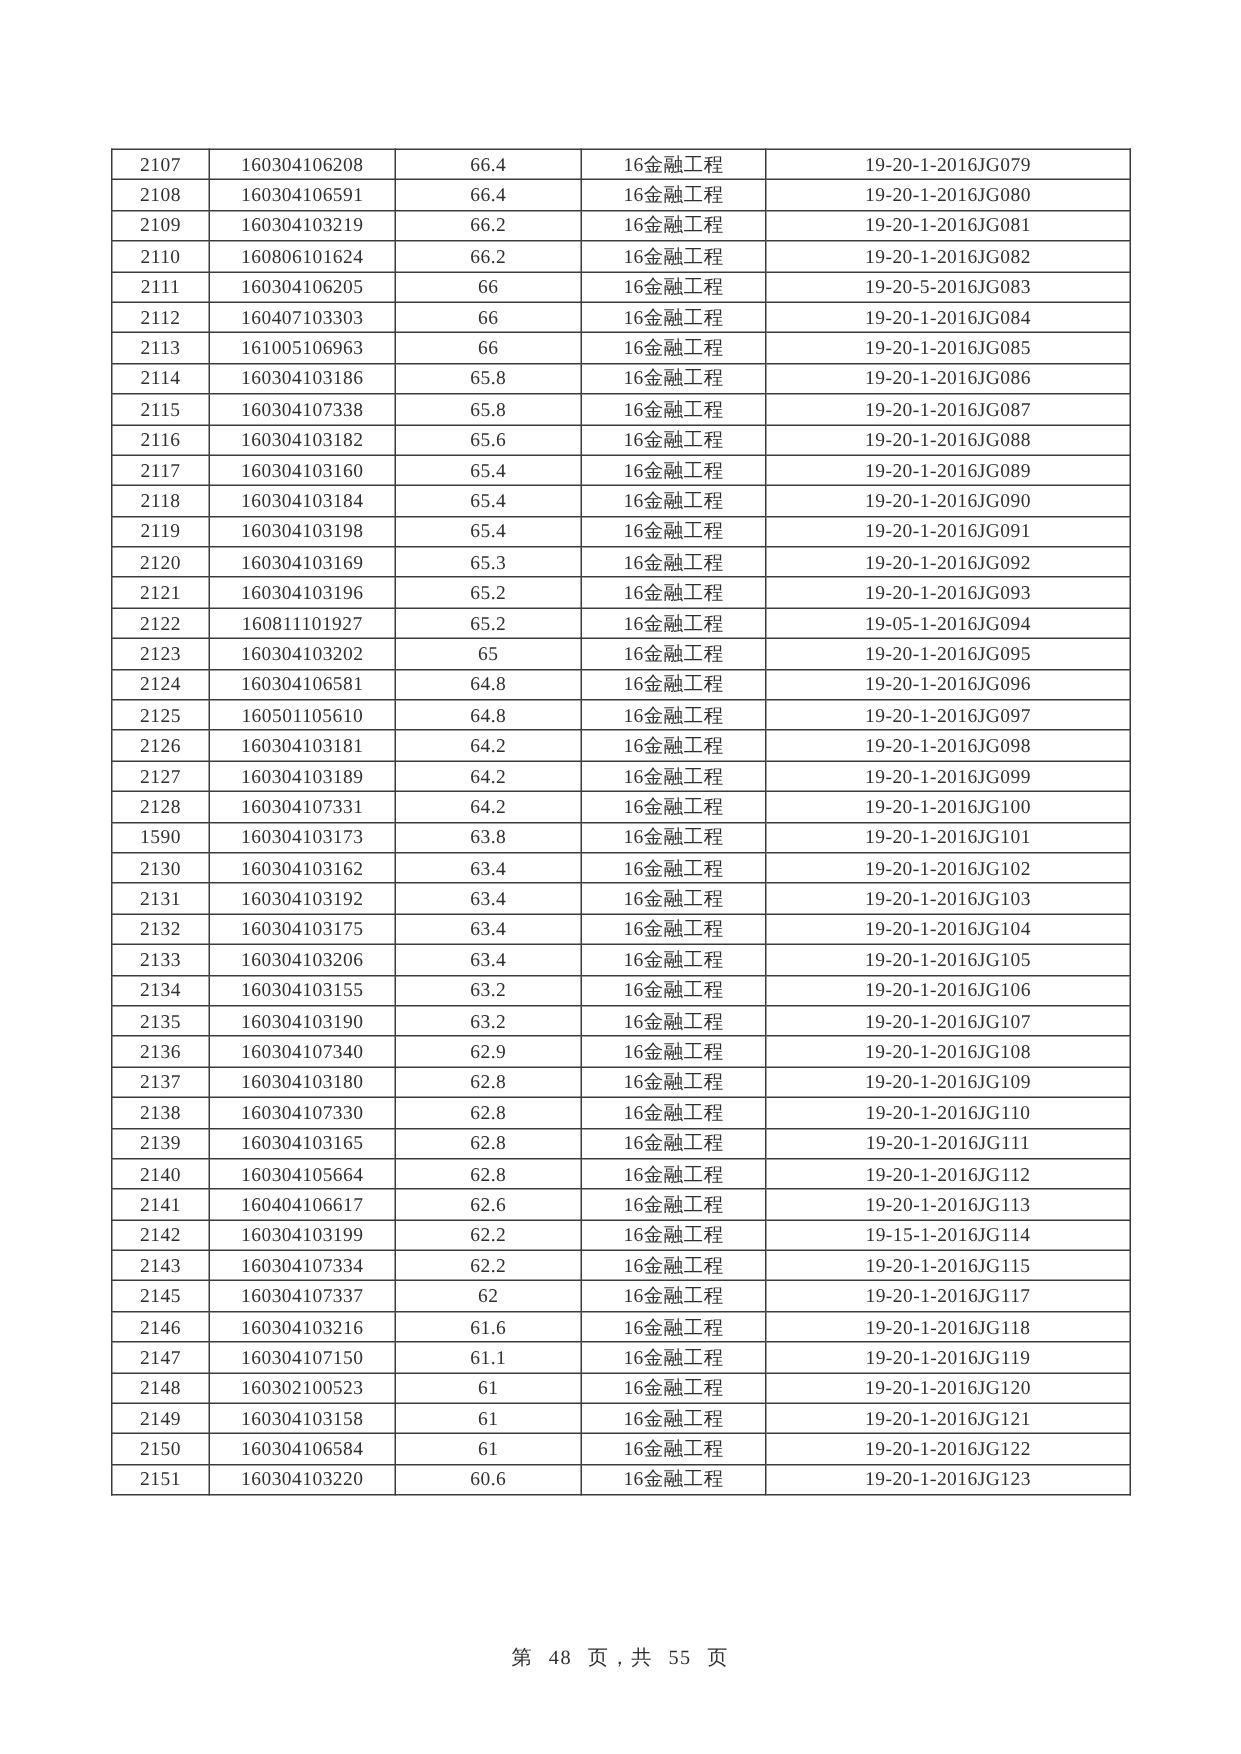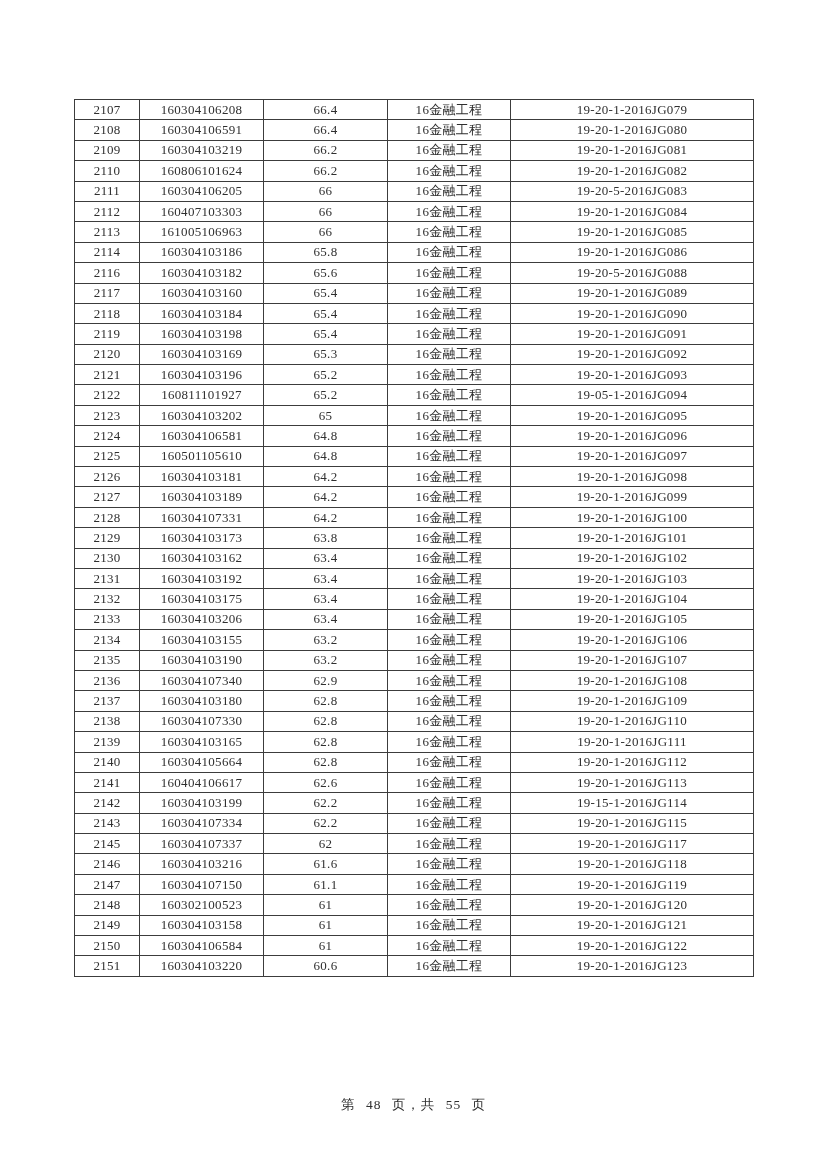--- a/index.html
+++ b/index.html
@@ -122,25 +122,32 @@
             <td>19-20-1-2016JG085</td>
           </tr>
           <tr>
             <td>2114</td>
             <td>160304103186</td>
             <td>65.8</td>
             <td>16金融工程</td>
             <td>19-20-1-2016JG086</td>
           </tr>
           <tr>
+            <td>2115</td>
+            <td>160304107338</td>
+            <td>65.8</td>
+            <td>16金融工程</td>
+            <td>19-20-1-2016JG087</td>
+          </tr>
+          <tr>
             <td>2116</td>
             <td>160304103182</td>
             <td>65.6</td>
             <td>16金融工程</td>
-            <td>19-20-5-2016JG088</td>
+            <td>19-20-1-2016JG088</td>
           </tr>
           <tr>
             <td>2117</td>
             <td>160304103160</td>
             <td>65.4</td>
             <td>16金融工程</td>
             <td>19-20-1-2016JG089</td>
           </tr>
           <tr>
             <td>2118</td>
@@ -213,21 +220,21 @@
             <td>19-20-1-2016JG099</td>
           </tr>
           <tr>
             <td>2128</td>
             <td>160304107331</td>
             <td>64.2</td>
             <td>16金融工程</td>
             <td>19-20-1-2016JG100</td>
           </tr>
           <tr>
-            <td>2129</td>
+            <td>1590</td>
             <td>160304103173</td>
             <td>63.8</td>
             <td>16金融工程</td>
             <td>19-20-1-2016JG101</td>
           </tr>
           <tr>
             <td>2130</td>
             <td>160304103162</td>
             <td>63.4</td>
             <td>16金融工程</td>

